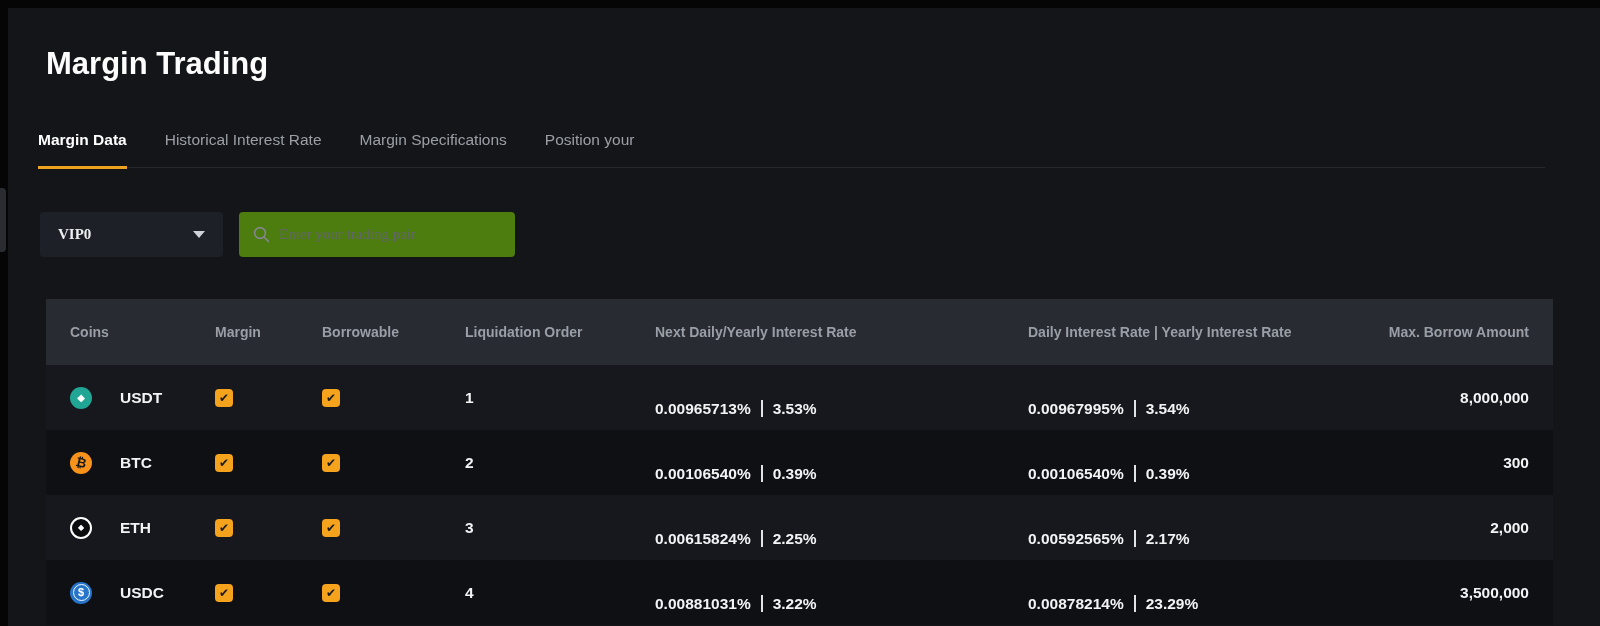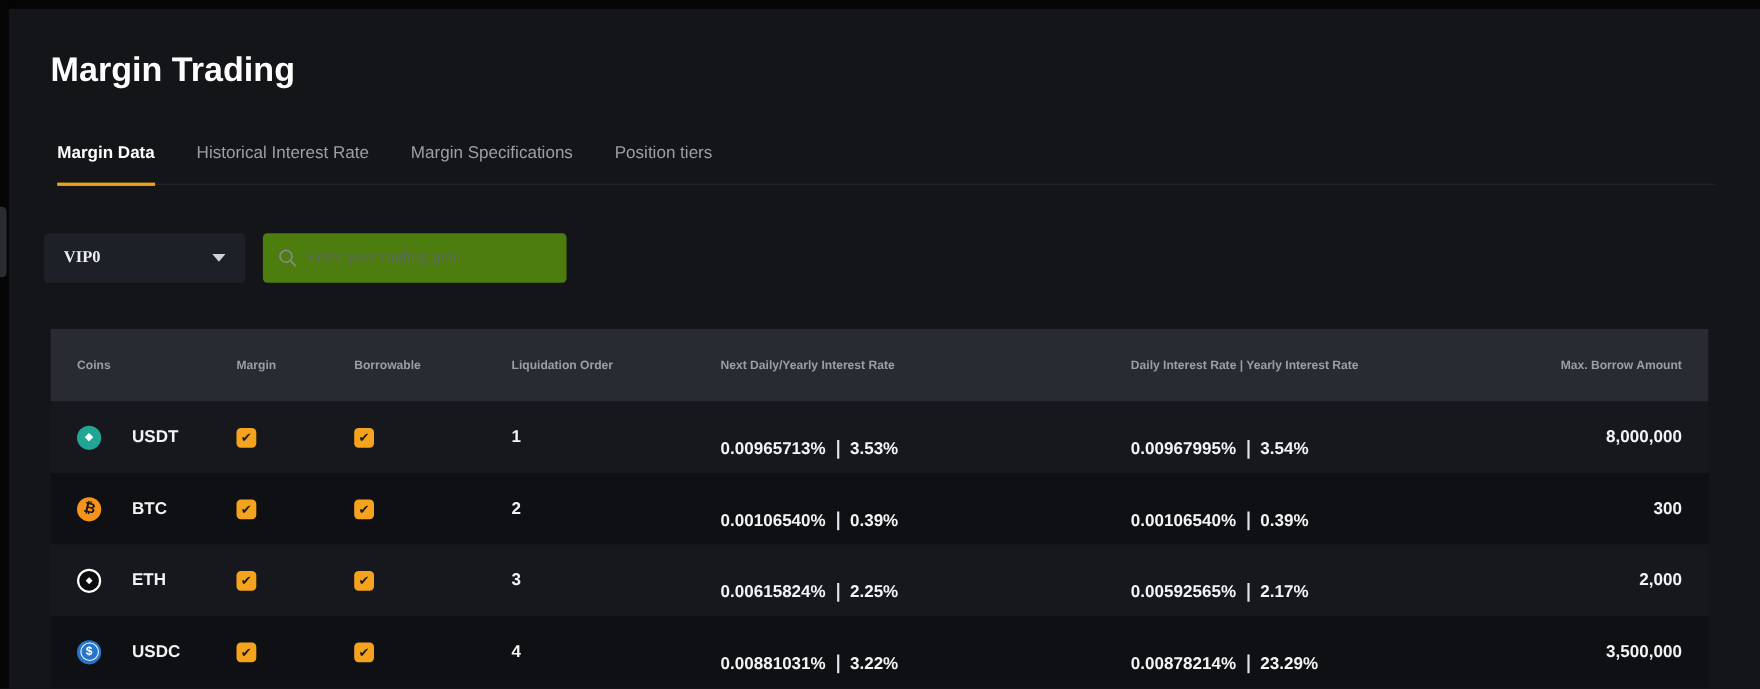--- a/index.html
+++ b/index.html
@@ -9,36 +9,36 @@
     font-family:"Liberation Sans","DejaVu Sans",sans-serif;
     color:#fff;
     position:relative;
   }
   .edge-top { position:absolute; top:0; left:0; width:1600px; height:8px; background:#050506; }
   .edge-left { position:absolute; top:0; left:0; width:8px; height:626px; background:#050506; }
   .side-handle { position:absolute; left:0; top:188px; width:6px; height:64px; background:#2b2c31; border-radius:0 4px 4px 0; }
 
   .page-title { position:absolute; left:46px; top:46px; font-size:31px; font-weight:700; color:#fdfdfd; }
 
-  .tabs { position:absolute; left:52px; top:131px; width:1507px; display:flex; gap:38px; border-bottom:1px solid #26282d; }
+  .tabs { position:absolute; left:38px; top:131px; width:1507px; display:flex; gap:38px; border-bottom:1px solid #26282d; }
   .tab { font-size:15.5px; color:#9b9fa6; padding-bottom:17px; cursor:pointer; border-bottom:3px solid transparent; margin-bottom:-2px; }
   .tab.active { color:#ffffff; font-weight:600; border-bottom-color:#eda31d; }
 
   .controls { position:absolute; left:40px; top:212px; display:flex; gap:16px;font-family:Liberation Serif, serif; }
   .vip-select { width:183px; height:45px; background:#1d2026; border-radius:4px; display:flex; align-items:center; justify-content:space-between; padding:0 18px; cursor:pointer; }
   .vip-select .value { font-size:15px; font-weight:600; color:#eceef0; }
   .caret-down { width:0; height:0; border-left:6px solid transparent; border-right:6px solid transparent; border-top:7px solid #cfd2d6; }
   .search-box { width:276px; height:45px; background:#4d7c0f; border-radius:4px; display:flex; align-items:center; padding:0 14px; gap:9px; }
   .search-box input { background:transparent; border:none; outline:none; color:#c9ccd1; font-size:15px; font-family:inherit; width:100%; }
   .search-box input::placeholder { color:#62666d; }
   .search-icon { display:flex; align-items:center; }
 
   .table { position:absolute; left:46px; top:299px; width:1507px; }
   .grid-row { display:grid; grid-template-columns:145px 107px 143px 190px 373px 310px 1fr; align-items:center; padding:0 24px; }
-  .thead { height:66px; background:#282b32; color:#9a9fa7; font-size:11px; font-weight:600; }
+  .thead { height:66px; background:#282b32; color:#9a9fa7; font-size:14px; font-weight:600; }
   .thead .col-right { text-align:right; }
   .trow { height:65px; font-size:15.5px; font-weight:700; color:#f2f3f5; }
   .trow:nth-child(odd) { background:#17181d; }
   .trow:nth-child(even) { background:#0f1014; }
 
   .coin-cell { display:flex; align-items:center; gap:28px; }
   .coin-icon { width:22px; height:22px; border-radius:50%; display:flex; align-items:center; justify-content:center; flex:0 0 22px; }
   .coin-icon.usdt { background:#21a595; }
   .coin-icon.usdt::before { content:"◆"; color:#fff; font-size:10px; line-height:1; }
   .coin-icon.btc { background:#f7931a; }
@@ -62,21 +62,21 @@
 <div class="edge-top"></div>
 <div class="edge-left"></div>
 <div class="side-handle"></div>
 
 <h1 class="page-title">Margin Trading</h1>
 
 <div class="tabs">
   <span class="tab active">Margin Data</span>
   <span class="tab">Historical Interest Rate</span>
   <span class="tab">Margin Specifications</span>
-  <span class="tab">Position tiers</span>
+  <span class="tab">Position your</span>
 </div>
 
 <div class="controls">
   <div class="vip-select">
     <span class="value">VIP0</span>
     <span class="caret-down"></span>
   </div>
   <div class="search-box">
     <span class="search-icon">
       <svg width="17" height="17" viewBox="0 0 17 17" fill="none">

